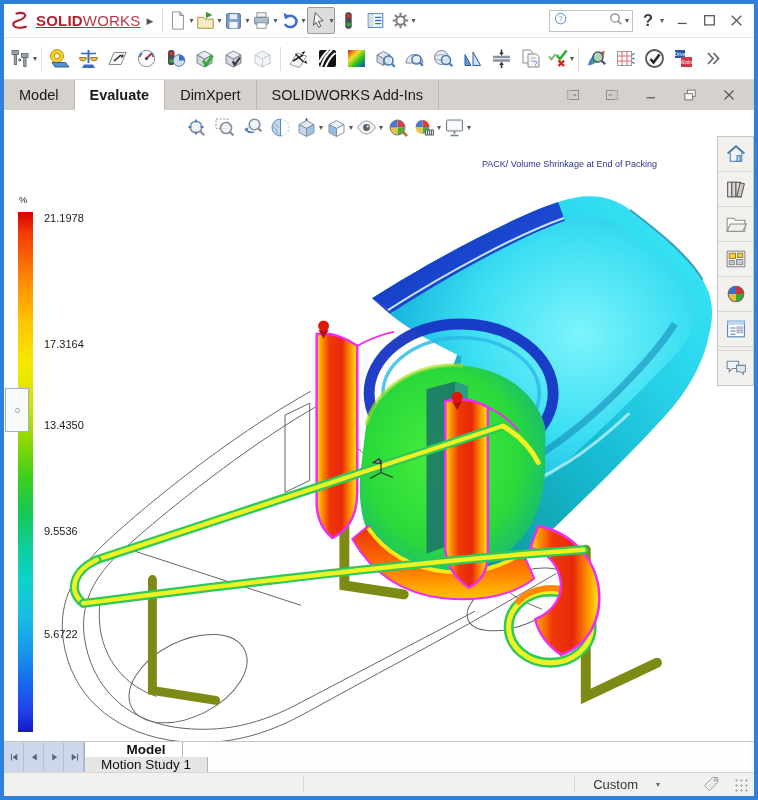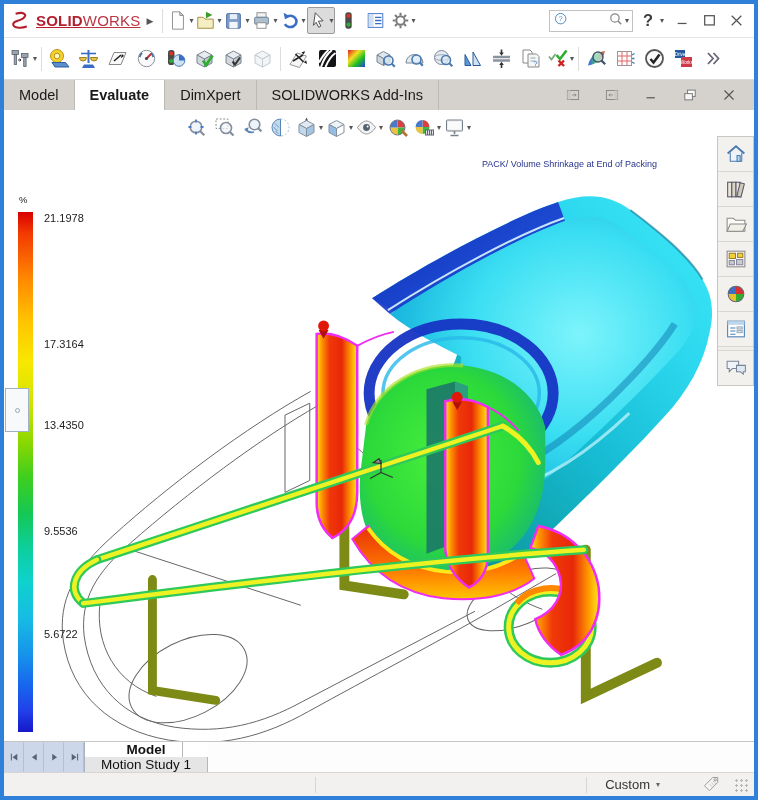--- a/index.html
+++ b/index.html
@@ -54,21 +54,21 @@
   .bt-nav{display:flex;background:#ccd7e9;border-right:1px solid #aab4c4;}
   .bt-nav .tbtn{height:100%;min-width:20px;border-radius:0;border-right:1px solid #b4bfd0;}
   .bt-nav svg{width:13px;height:13px;}
   .btab{padding:0 16px;font-size:13.5px;display:flex;align-items:center;background:#e5e5e5;border-right:1px solid #b8b6b2;color:#111;}
   .btab.active{background:#fff;font-weight:bold;}
   .bt-fill{flex:1;background:#fdfdfd;}
   
   .statusbar{flex:0 0 24px;background:#f2f1ef;border-top:1px solid #d8d6d2;display:flex;align-items:center;font-size:13px;color:#333;padding:0 4px;}
   .sb-spring{flex:1;}
   .sb-sep{width:1px;height:16px;background:#d8d6d2;margin:0 10px;}
-  .sb-custom{display:flex;align-items:center;gap:6px;padding:0 8px;}
+  .sb-custom{display:flex;align-items:center;gap:18px;padding:0 8px;}
   .sb-caret{font-size:8px;color:#666;}
   .sb-tag{margin:0 14px 0 34px;display:flex;}
   .sb-tag svg{width:19px;height:19px;}
   .sb-grip{width:14px;height:14px;margin-right:1px;background:radial-gradient(#b8b6b2 1px,transparent 1.2px);background-size:5px 5px;background-position:bottom right;align-self:flex-end;margin-bottom:3px;}
 </style>
 </head>
 <body>
 
 <div class="window">
 

